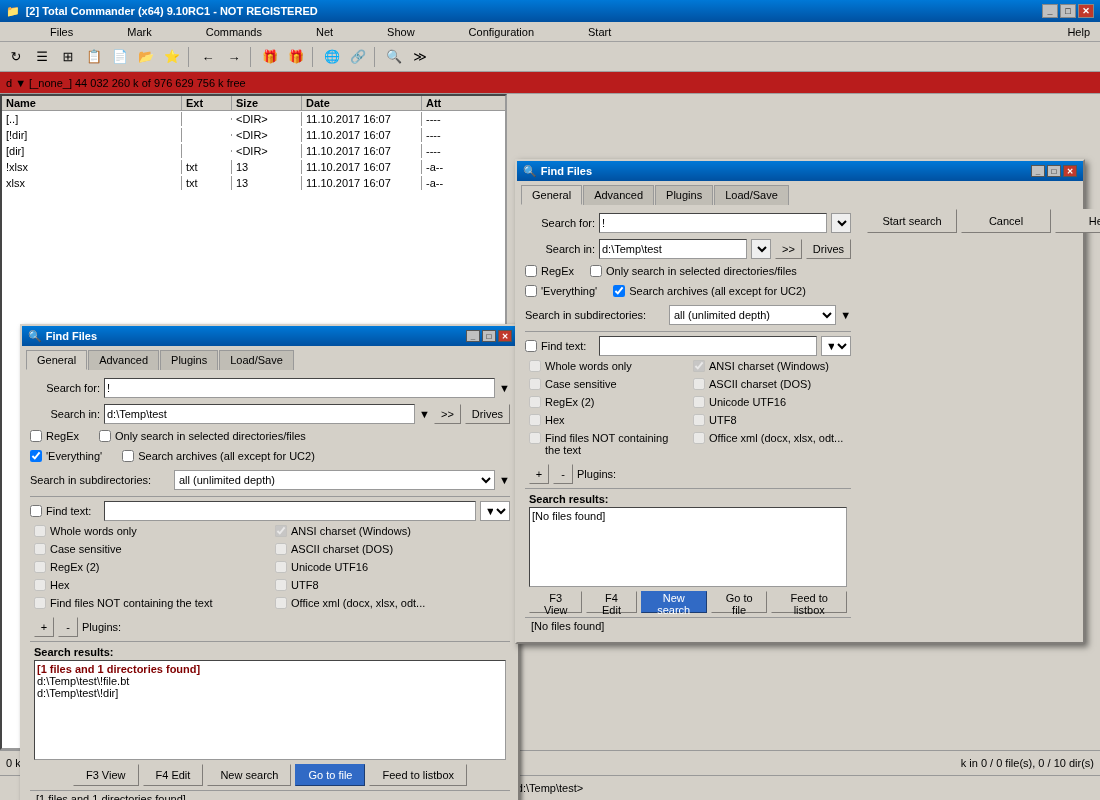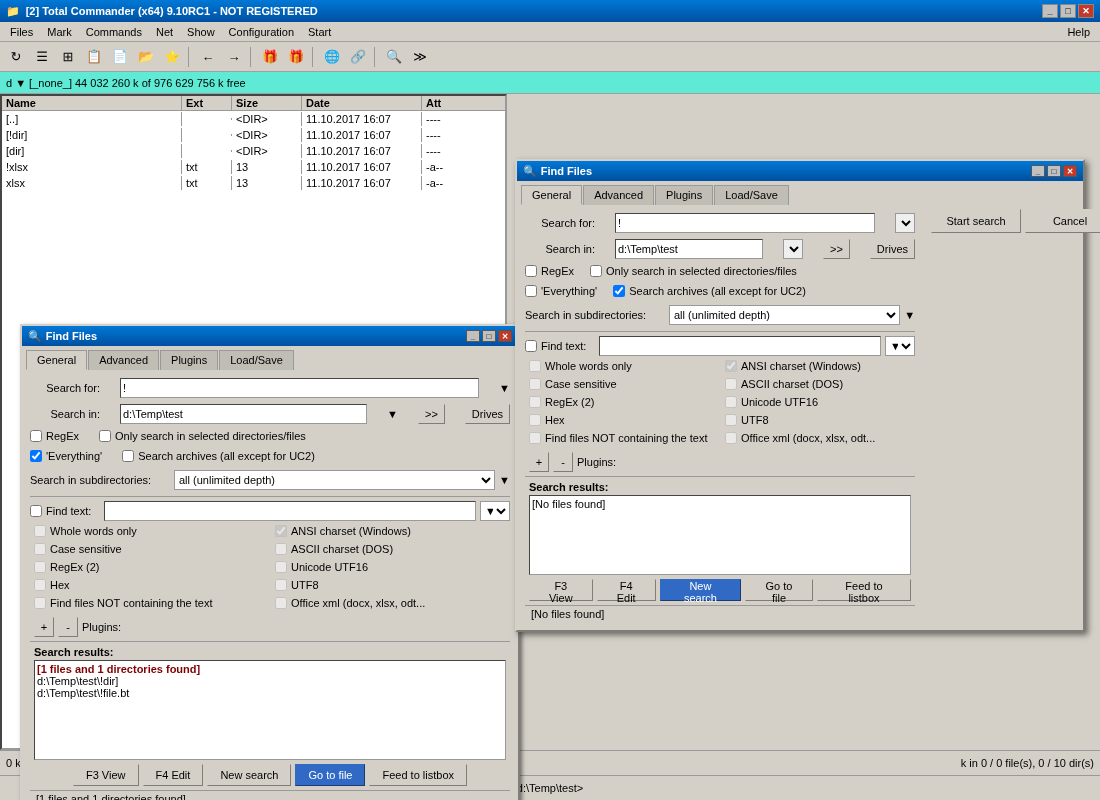--- a/index.html
+++ b/index.html
@@ -45,20 +45,21 @@
       display: flex;
       align-items: center;
       height: 20px;
       padding: 0 4px;
       gap: 2px;
     }
     .menu-item {
       padding: 2px 6px;
       cursor: pointer;
       font-size: 11px;
+      margin-left: 40px;
     }
 
     
     .toolbar {
       background: #d4d0c8;
       border-bottom: 1px solid #a0a0a0;
       display: flex;
       align-items: center;
       height: 30px;
       padding: 2px 4px;
@@ -69,21 +70,21 @@
       background: #d4d0c8;
       border: 1px solid transparent;
       display: flex; align-items: center; justify-content: center;
       cursor: pointer;
       font-size: 13px;
     }
     .toolbar-sep { width: 4px; height: 20px; border-left: 1px solid #999; margin: 0 2px; }
 
     
     .drive-bar {
-      background: #5eead4;
+      background: #b91c1c;
       border-bottom: 1px solid #a0a0a0;
       display: flex;
       align-items: center;
       height: 22px;
       padding: 0 6px;
       font-size: 11px;
     }
 
     
     .main-area {
@@ -221,21 +222,21 @@
     }
 
     
     .dialog-body {
       padding: 8px;
     }
     .form-row {
       display: flex;
       align-items: center;
       margin-bottom: 6px;
-      gap: 20px;
+      gap: 4px;
     }
     .form-label {
       width: 70px;
       font-size: 11px;
       text-align: right;
       flex-shrink: 0;
     }
     .form-input {
       flex: 1;
       height: 20px;
@@ -601,22 +602,22 @@
           <div class="plugins-btn">+</div>
           <div class="plugins-btn">-</div>
           <span>Plugins:</span>
         </div>
 
         <hr class="divider-line">
 
         <div class="search-results-label">Search results:</div>
         <div class="search-results-box">
           <div style="font-weight:bold;color:#800000;">[1 files and 1 directories found]</div>
+          <div>d:\Temp\test\!file.bt</div>
           <div>d:\Temp\test\!dir]</div>
-          <div>d:\Temp\test\!file.bt</div>
         </div>
         <div class="action-btn-row">
           <button class="action-btn">F3 View</button>
           <button class="action-btn">F4 Edit</button>
           <button class="action-btn">New search</button>
           <button class="action-btn primary">Go to file</button>
           <button class="action-btn">Feed to listbox</button>
         </div>
         <div style="padding:2px 6px;font-size:11px;border-top:1px solid #999;">
           <span>[1 files and 1 directories found]</span>

